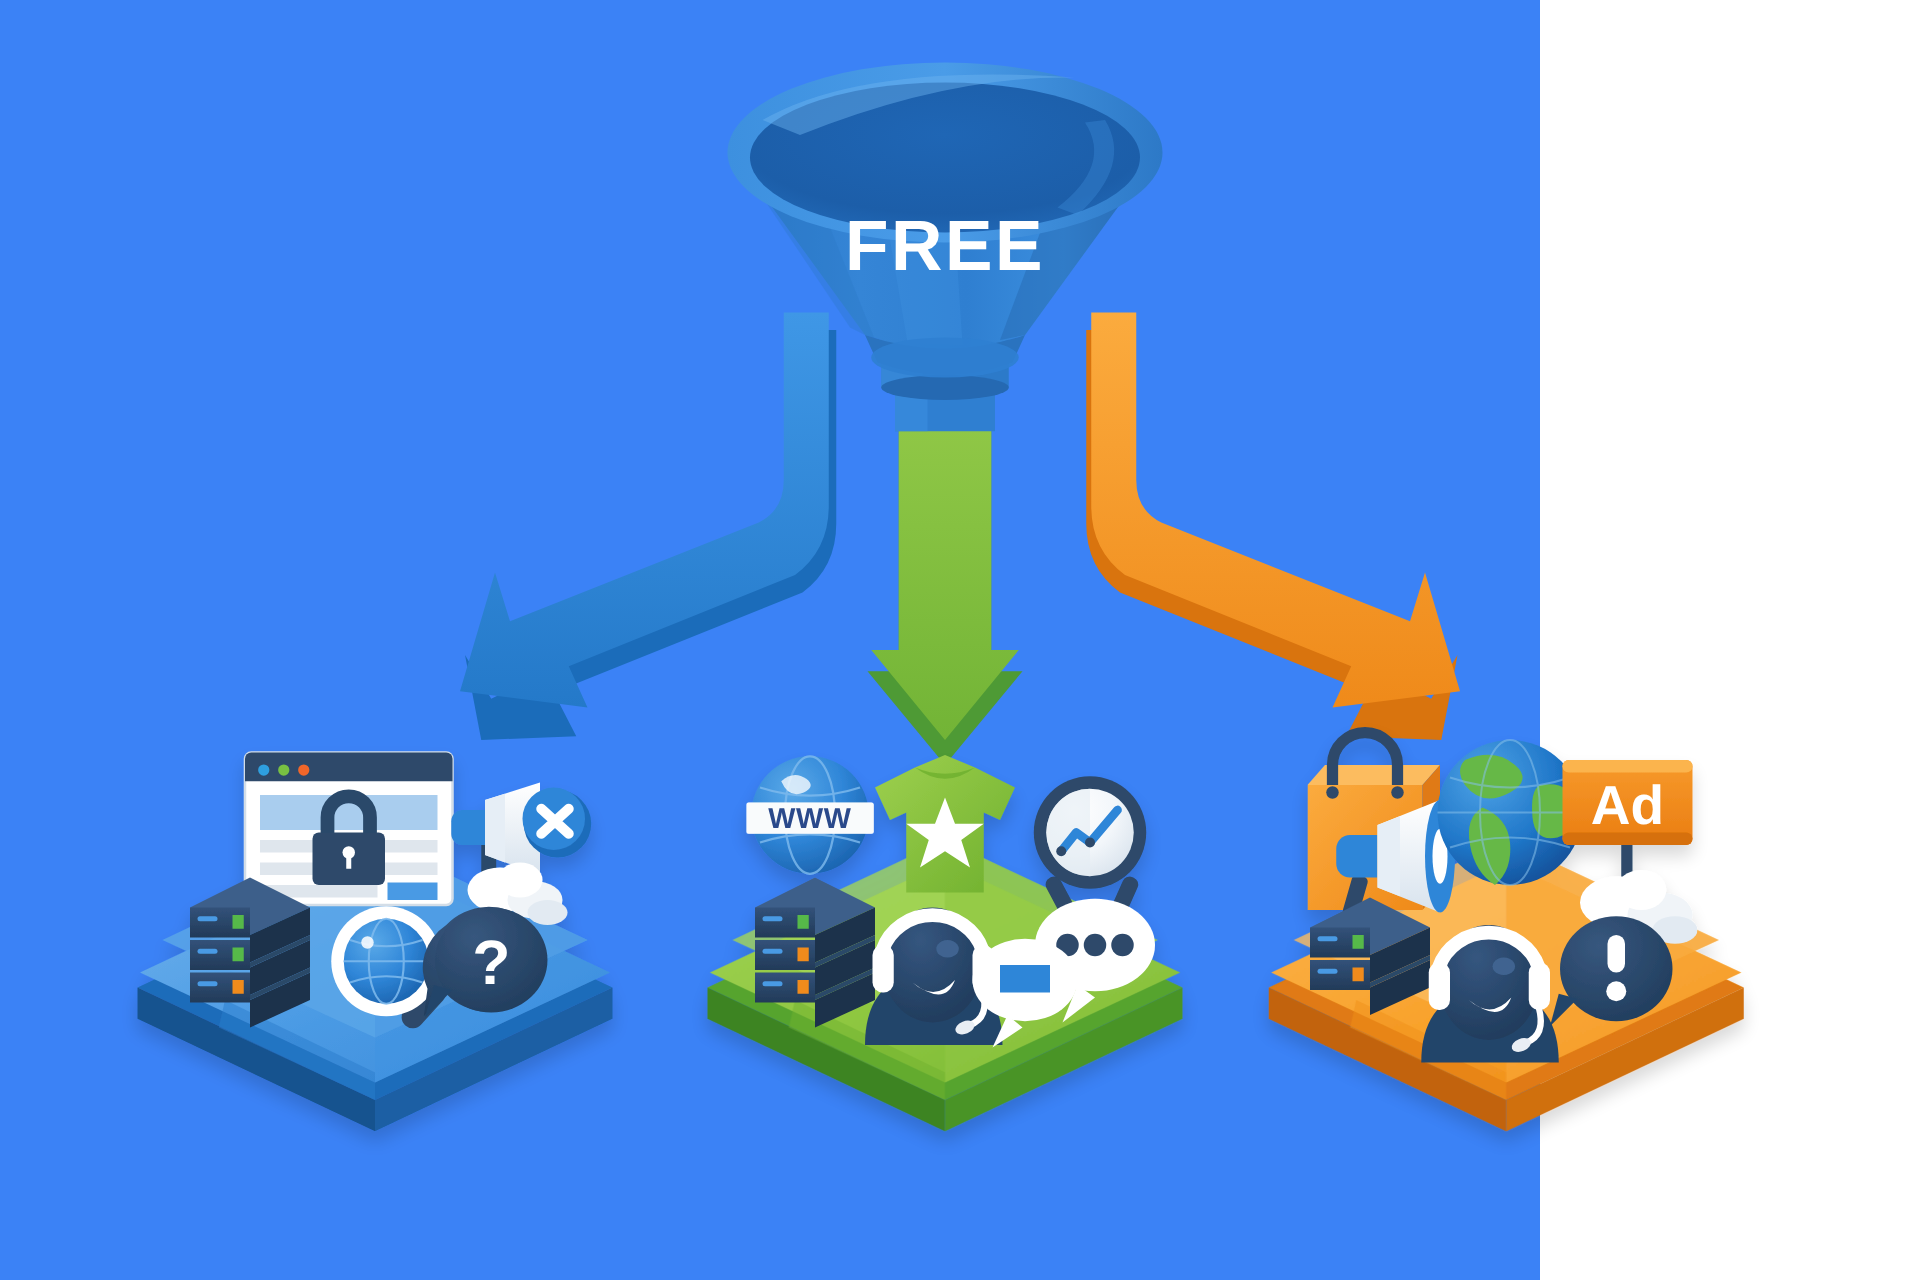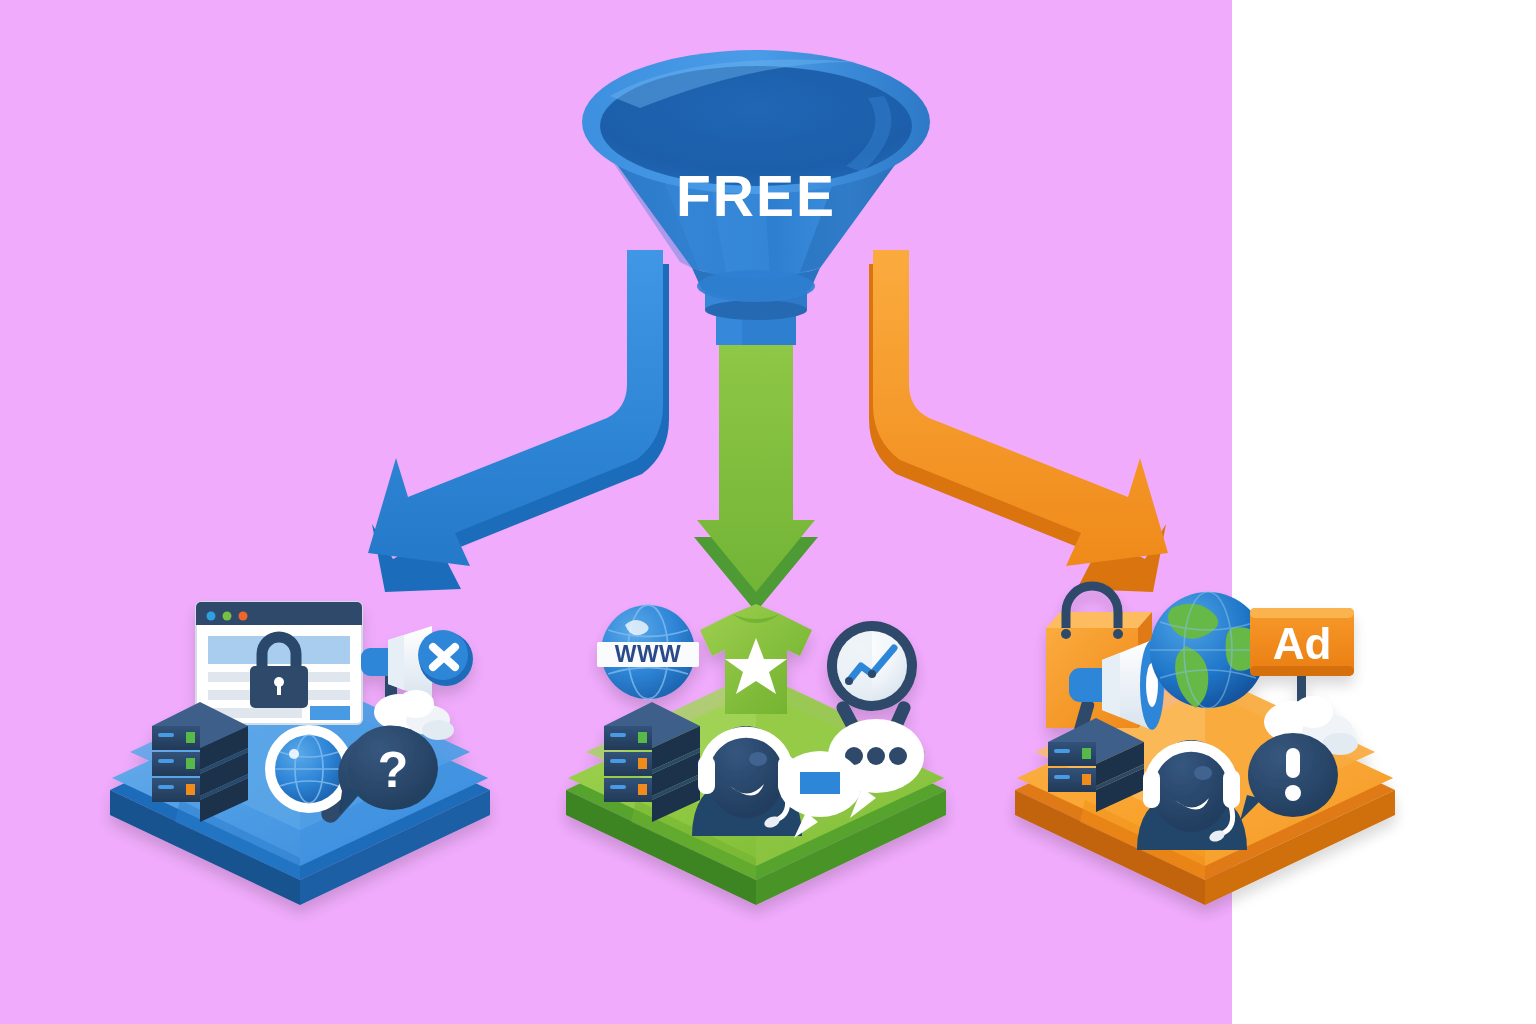--- a/index.html
+++ b/index.html
@@ -10,21 +10,21 @@
   body {
     width: 1536px;
     height: 1024px;
     overflow: hidden;
     font-family: "Liberation Sans", sans-serif;
   }
   #stage {
     position: relative;
     width: 1232px;
     height: 1024px;
-    background: #f0abfc;
+    background: #3b82f6;
   }
   #scene {
     position: absolute;
     inset: 0;
   }
 </style>
 </head>
 <body>
 
 <div id="stage">

